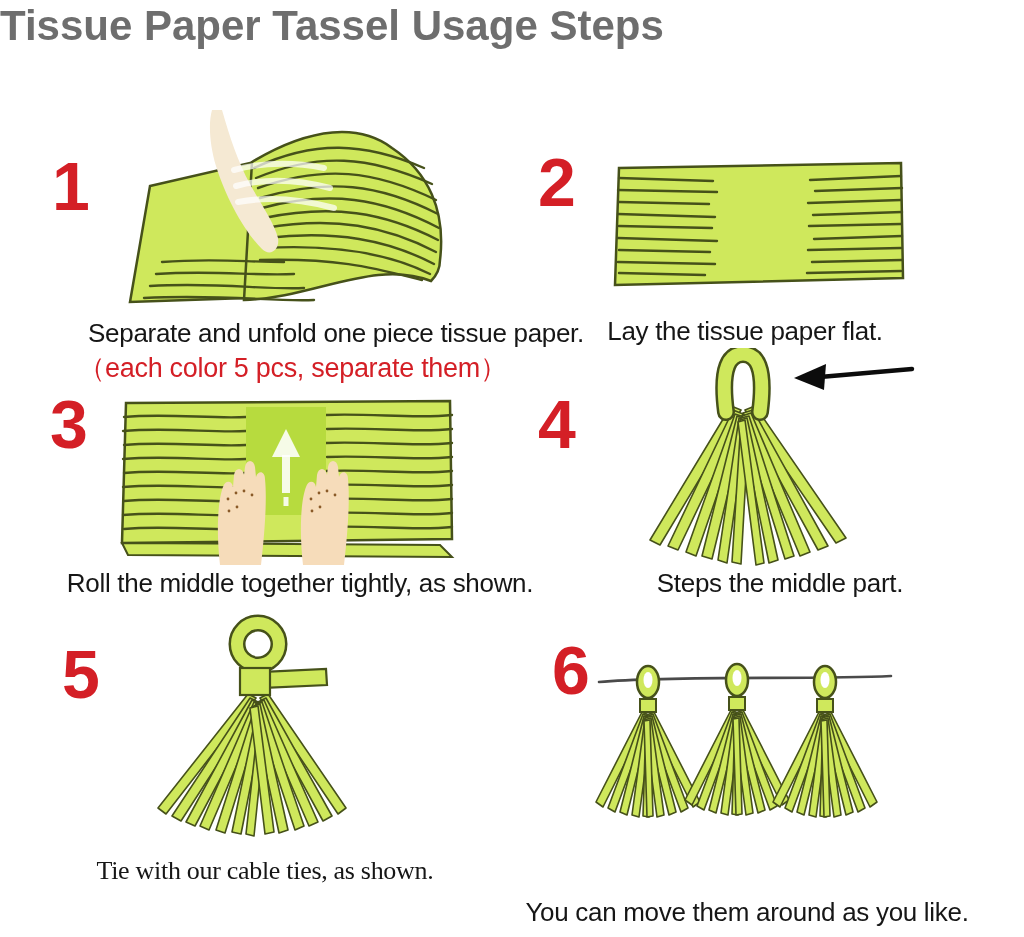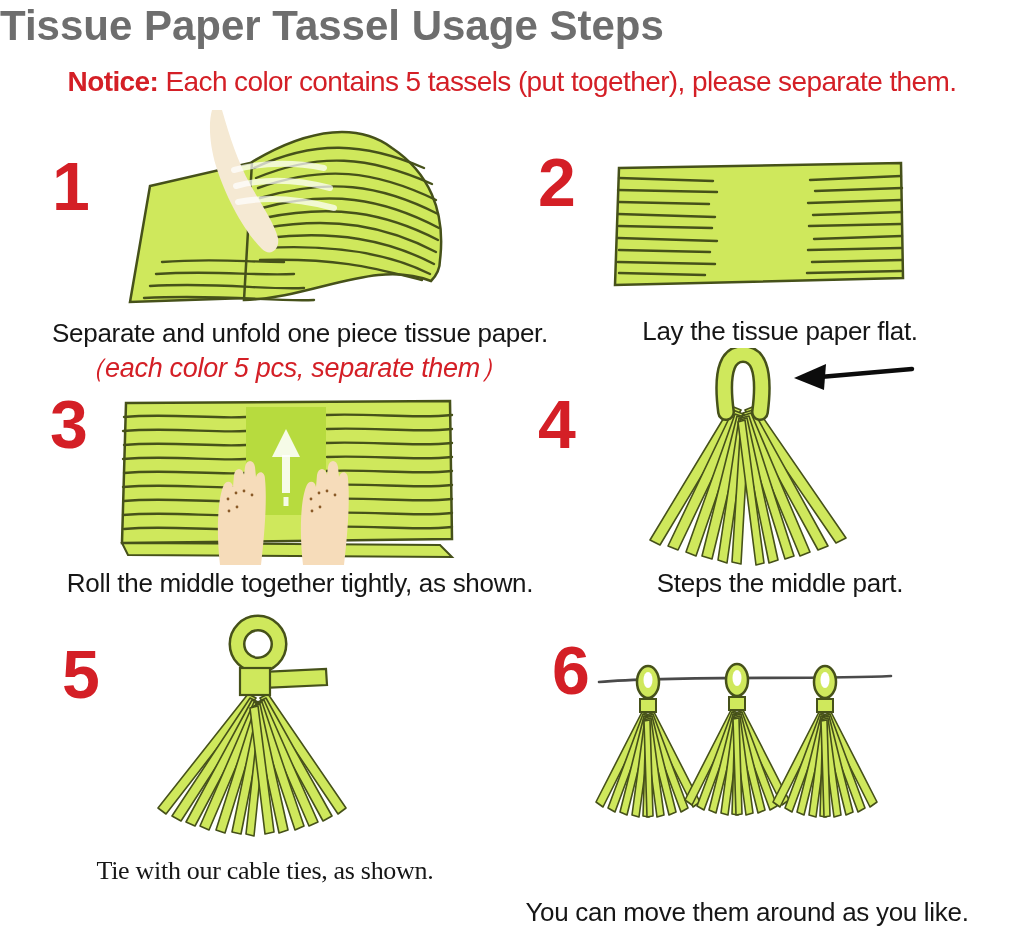--- a/index.html
+++ b/index.html
@@ -34,21 +34,20 @@
   .strand{fill:var(--lime);stroke:var(--outline);stroke-width:1.6;stroke-linejoin:round;}
   svg{display:block;}
 </style>
 </head>
 <body>
 
 <div id="stage">
 
   <div class="abs" id="title">Tissue Paper Tassel Usage Steps</div>
 
-  <div class="abs" id="notice"><span class="nlabel">Notice:</span><span> Each color contains 5 tassels (put together), please separate them.</span></div>
 
   <div class="abs step-number" style="left:52px;top:152px;">1</div>
   <svg class="abs" style="left:122px;top:110px;" width="345" height="210" viewBox="0 0 345 210">
 
     <polygon class="fl so" stroke-width="2.5" points="28,76 132,52 124,188 8,192"></polygon>
 
     <path class="fl so" stroke-width="2.5" d="M130,52 C190,16 238,14 270,38 C306,62 324,100 318,150 C318,158 314,166 309,171 C252,149 192,188 122,190 Z"></path>
 
     <g class="fn so" stroke-width="2.4" stroke-linecap="round">
       <path d="M132,58 C192,30 242,32 302,58"></path>
@@ -68,22 +67,22 @@
     </g>
 
     <path style="fill:var(--arm)" d="M100,0 C108,28 116,52 128,74 C140,96 152,112 156,128 C158,140 148,147 140,139 C122,121 104,88 94,56 C88,36 86,14 90,0 Z"></path>
 
     <g stroke="#ffffff" stroke-opacity="0.72" stroke-width="6" fill="none" stroke-linecap="round">
       <path d="M112,60 C142,52 172,52 202,58"></path>
       <path d="M114,76 C144,68 178,70 208,78"></path>
       <path d="M116,92 C148,86 182,90 212,98"></path>
     </g>
   </svg>
-  <div class="abs caption" style="left:0px;top:318px;width:600px;">Separate and unfold one piece tissue paper.</div>
-  <div class="abs caption red" style="left:0px;top:350px;width:585px;font-style:italic;">（each color 5 pcs, separate them）</div>
+  <div class="abs caption" style="left:0px;top:318px;width:600px;padding-left:36px;">Separate and unfold one piece tissue paper.</div>
+  <div class="abs caption red" style="left:0px;top:350px;width:585px;">（each color 5 pcs, separate them）</div>
 
   <div class="abs step-number" style="left:538px;top:148px;">2</div>
   <svg class="abs" style="left:605px;top:160px;" width="310" height="135" viewBox="0 0 310 135">
     <polygon class="fl so" stroke-width="2.5" points="14,8 296,3 298,118 10,125"></polygon>
     <g class="fn so" stroke-width="2.4" stroke-linecap="round">
       <path d="M14,18 L108,21"></path>
         <path d="M13,30 L112,32"></path>
         <path d="M14,42 L104,44"></path>
       <path d="M13,54 L110,57"></path>
         <path d="M14,66 L107,68"></path>
@@ -95,21 +94,21 @@
         <path d="M297,28 L210,31"></path>
         <path d="M296,40 L203,43"></path>
       <path d="M297,52 L208,55"></path>
         <path d="M296,64 L204,66"></path>
         <path d="M297,76 L209,79"></path>
       <path d="M296,88 L203,90"></path>
         <path d="M297,100 L207,102"></path>
         <path d="M296,111 L202,113"></path>
     </g>
   </svg>
-  <div class="abs caption" style="left:610px;top:316px;width:340px;">Lay the tissue paper flat.</div>
+  <div class="abs caption" style="left:575px;top:316px;width:340px;">Lay the tissue paper flat.</div>
 
   <div class="abs step-number" style="left:50px;top:390px;">3</div>
   <svg class="abs" style="left:120px;top:395px;" width="335" height="178" viewBox="0 0 335 178">
     <polygon class="fl so" stroke-width="2.5" points="6,8 330,6 332,144 2,148"></polygon>
     <polygon class="fl so" stroke-width="2" points="2,148 320,150 332,162 8,160"></polygon>
     <g class="fn so" stroke-width="2.4" stroke-linecap="round">
       <path d="M4,22 C46,18 92,24 126,22"></path>
       <path d="M3,36 C48,32 94,38 126,36"></path>
       <path d="M4,50 C46,46 92,52 126,50"></path>
       <path d="M3,64 C48,60 94,66 126,64"></path>

